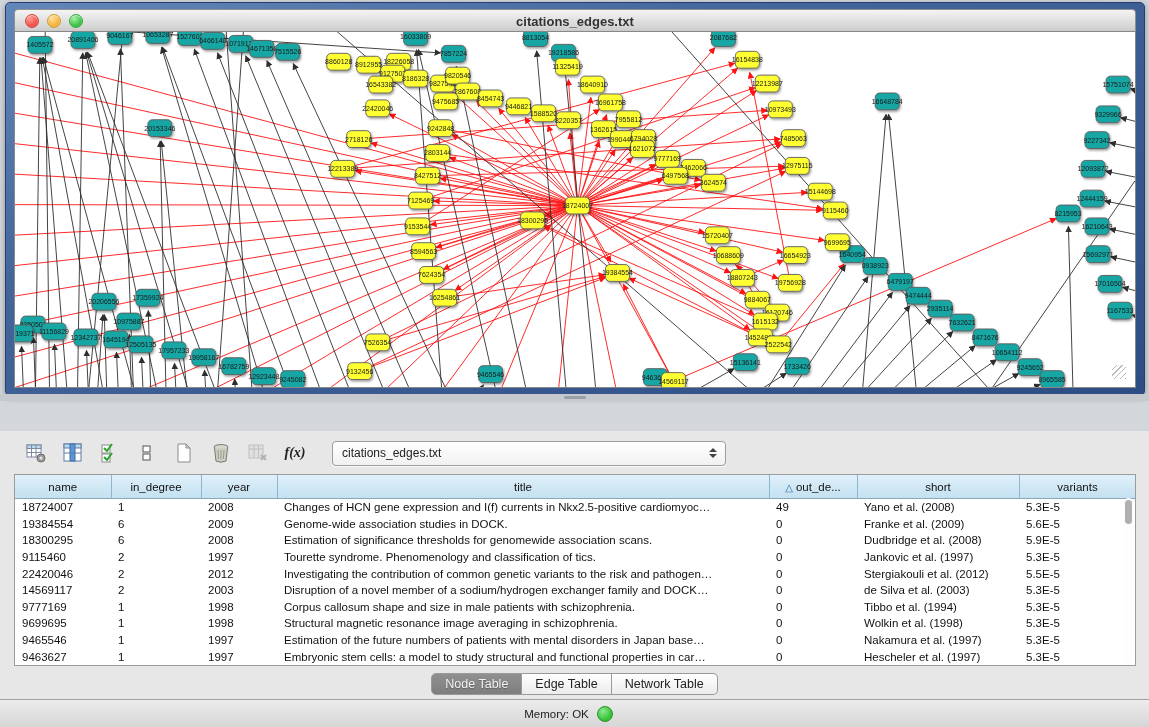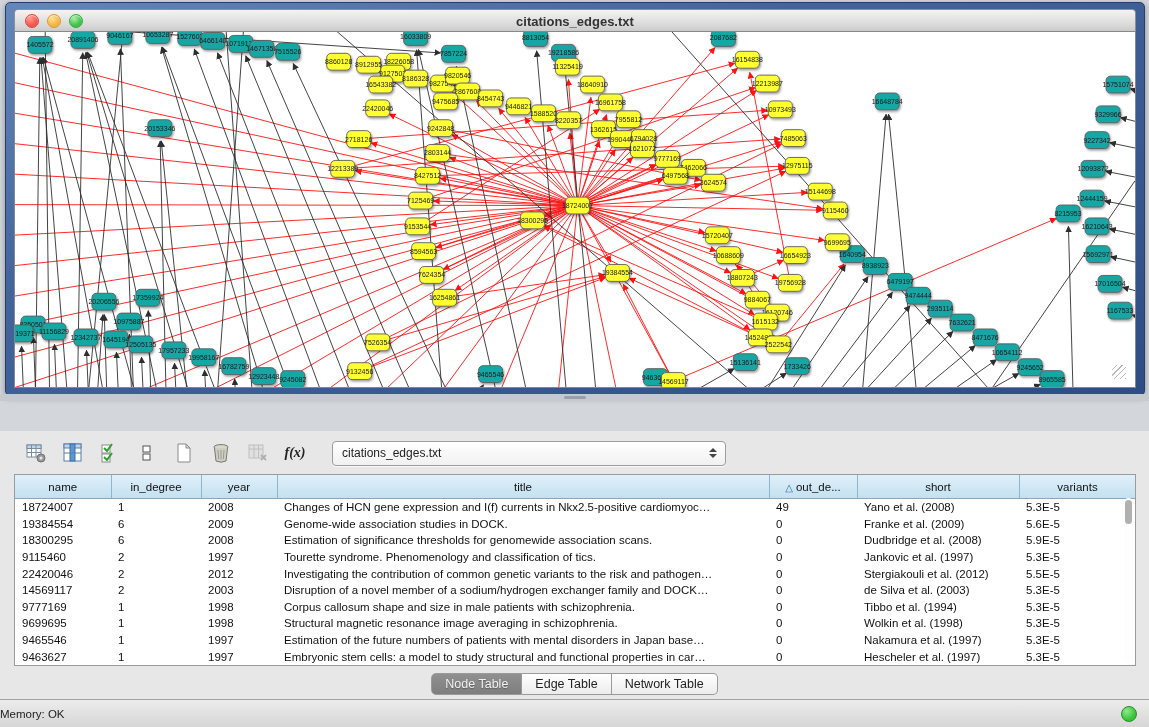--- a/index.html
+++ b/index.html
@@ -68,21 +68,21 @@
   
   .tabs{display:flex;justify-content:center;margin-top:7px;}
   .seg{font-size:12.5px;padding:3px 13px;border:1px solid #9a9a9a;border-left-width:0;
     background:linear-gradient(#ffffff,#ececec);color:#222;font-family:"Liberation Sans",sans-serif;}
   .seg:first-child{border-radius:5px 0 0 5px;border-left-width:1px;}
   .seg:last-child{border-radius:0 5px 5px 0;}
   .seg.active{background:linear-gradient(#909090,#7e7e7e);color:#f2f2f2;text-shadow:0 1px 1px rgba(0,0,0,.3);}
 
   
   .statusbar{position:absolute;left:0;bottom:0;width:100%;height:27px;border-top:1px solid #a2a2a2;
-    background:linear-gradient(#ececec,#d6d6d6);display:flex;align-items:center;justify-content:space-between;font-size:11.5px;color:#222;}
+    background:linear-gradient(#ececec,#d6d6d6);display:flex;align-items:center;justify-content:center;font-size:11.5px;color:#222;}
   .statusbar .mem{margin-right:8px;}
   .mem-dot{width:14px;height:14px;border-radius:50%;margin-right:12px;
     background:radial-gradient(circle at 35% 30%,#90e890,#35c435 65%);border:1px solid #2a8f2a;}
 
   .edge-r{stroke-width:.9;}
   .edge-k{stroke-width:.9;}
   .node-label{font-family:"Liberation Sans",sans-serif;font-size:7px;fill:#1a1a1a;text-anchor:middle;}
 </style>
 </head>
 <body>

